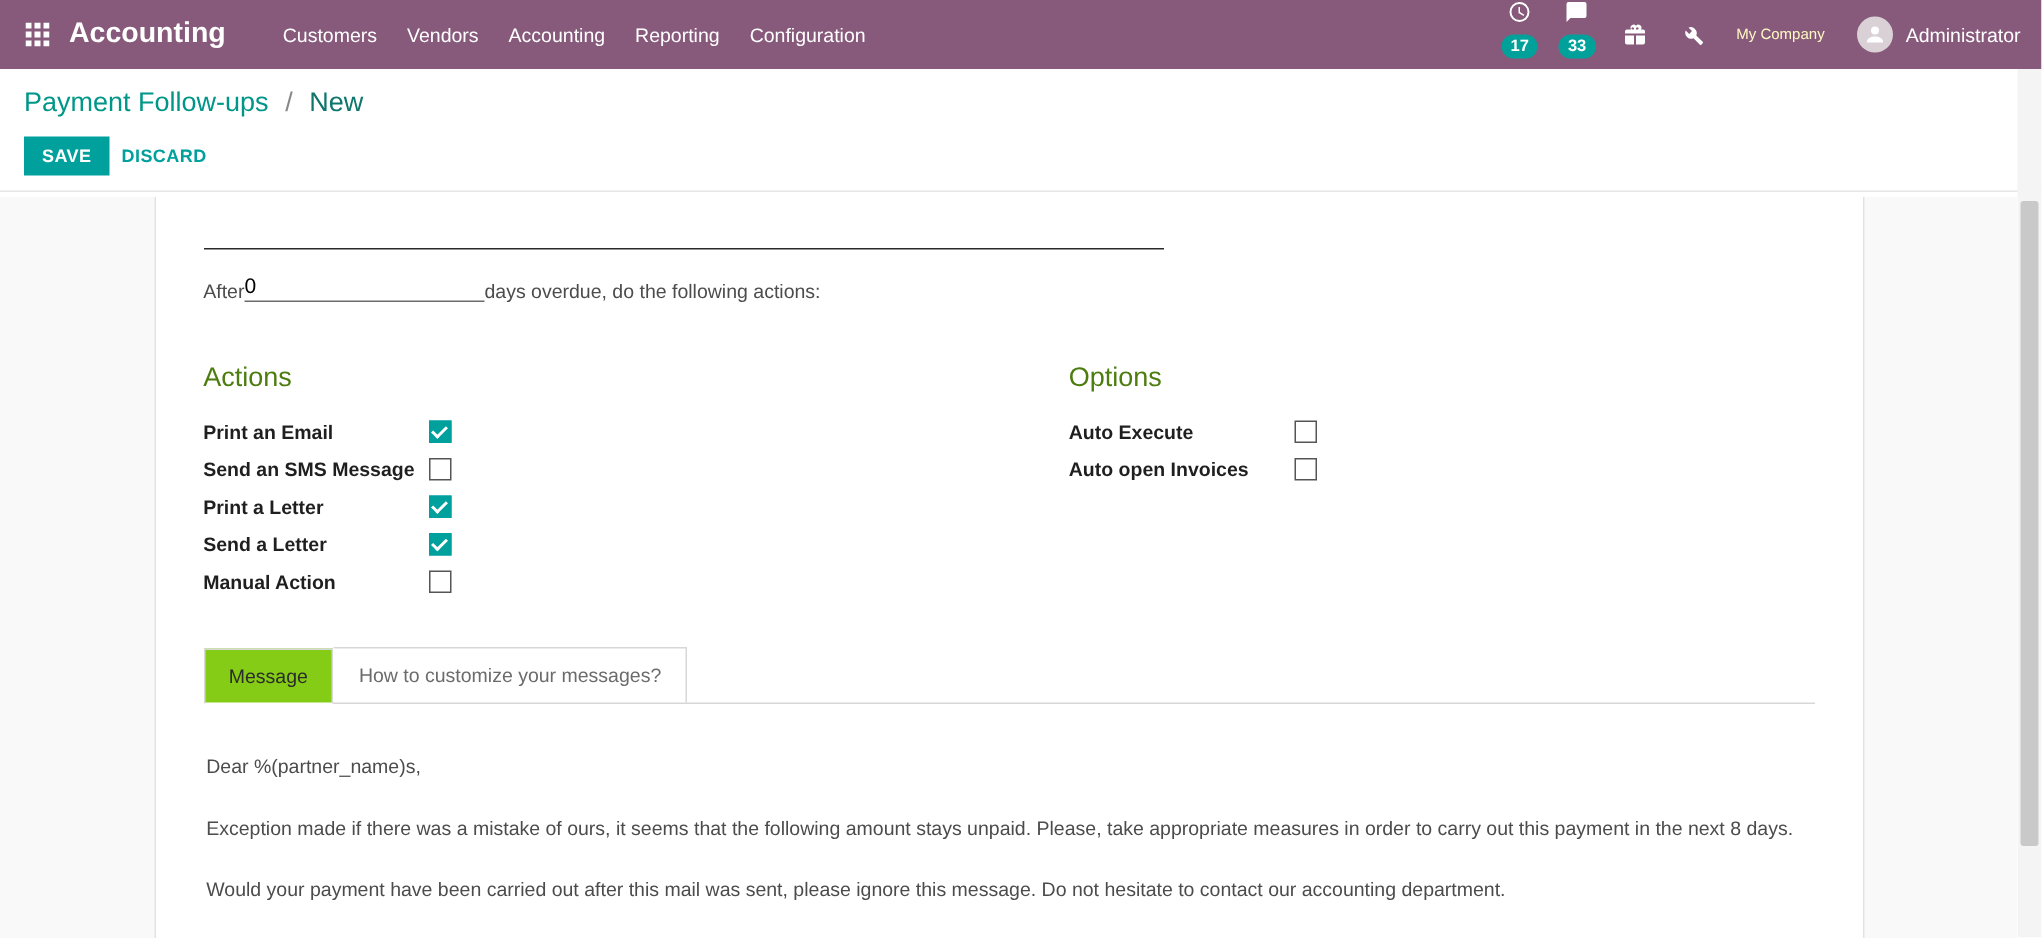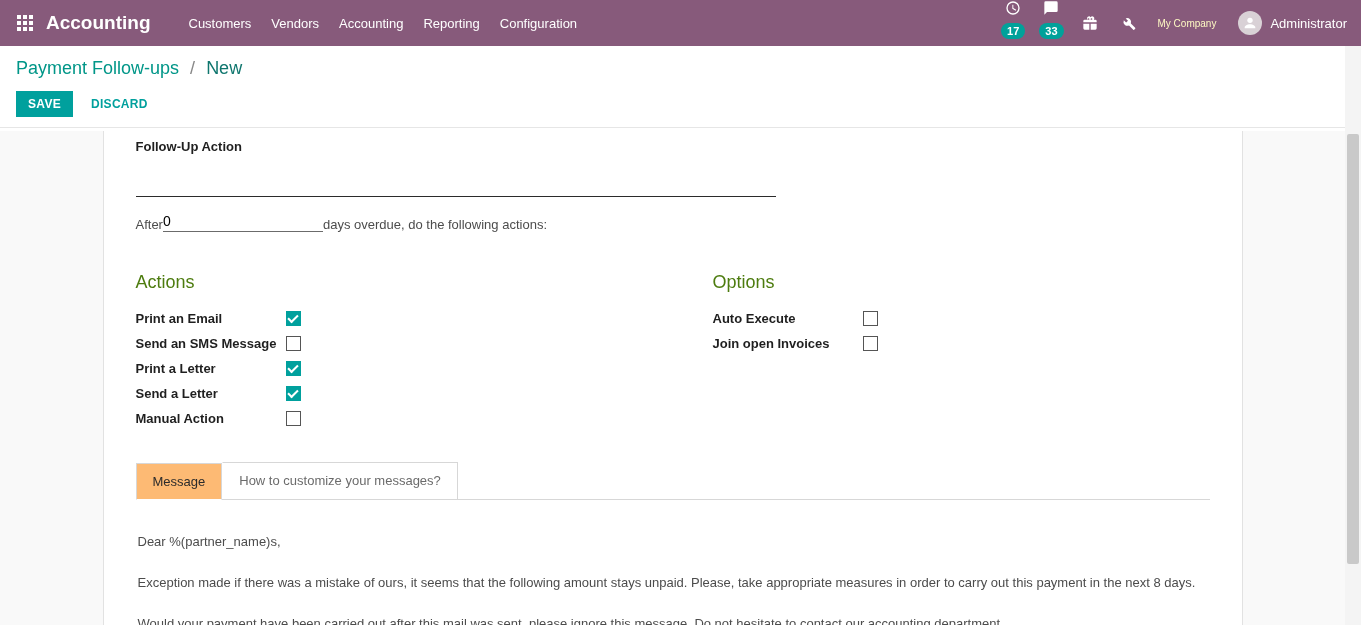--- a/index.html
+++ b/index.html
@@ -89,21 +89,21 @@
     color:#7c7c7c;
     margin-bottom: 12px;
   }
   .breadcrumb a {
     color:#009688;
     text-decoration:none;
     font-weight:500;
   }
   .breadcrumb .sep { color:#888; padding:0 6px; }
   .breadcrumb .current { color:#0f766e; }
-  .cp-buttons { display:flex; gap:18px; align-items:center; }
+  .cp-buttons { display:flex; gap:8px; align-items:center; }
   .btn-primary {
     background:#00a09d;
     color:#fff;
     border:none;
     padding: 6px 12px;
     font-size:12px;
     font-weight:700;
     letter-spacing:.3px;
     cursor:pointer;
   }
@@ -212,21 +212,21 @@
     font-size:13px;
     color:#6b6b6b;
     cursor:pointer;
     border:1px solid transparent;
     border-bottom:none;
     background:transparent;
   }
   .tab.active {
     color:#2b2b2b;
     border-color:#d7d7d7;
-    background:#fdba74;
+    background:#84cc16;
     border-bottom:1px solid #fff;
     position:relative;
     top:1px;
   }
   .tab:not(.active){
     border-right:1px solid #d7d7d7;
     border-top:1px solid #d7d7d7;
   }
 
   .message-body {
@@ -324,21 +324,20 @@
   </div>
   <div class="cp-buttons">
     <button class="btn-primary">SAVE</button>
     <button class="btn-link">DISCARD</button>
   </div>
 </div>
 
 <div class="main-scroll">
   <div class="form-sheet">
 
-    <div class="label-title">Follow-Up Action</div>
     <input class="big-input" type="text" value="" style="">
 
     <div class="delay-row">
       <span>After</span>
       <input class="delay-input" type="text" value="0" style="">
       <span>days overdue, do the following actions:</span>
     </div>
 
     <div class="two-col">
       <div class="col">
@@ -367,21 +366,21 @@
       </div>
 
       <div class="col">
         <div class="section-h">Options</div>
 
         <div class="field-row">
           <div class="field-label">Auto Execute</div>
           <span class="checkbox"></span>
         </div>
         <div class="field-row">
-          <div class="field-label">Join open Invoices</div>
+          <div class="field-label">Auto open Invoices</div>
           <span class="checkbox"></span>
         </div>
       </div>
     </div>
 
     <div class="tabs">
       <div class="tab active">Message</div>
       <div class="tab">How to customize your messages?</div>
     </div>
 

